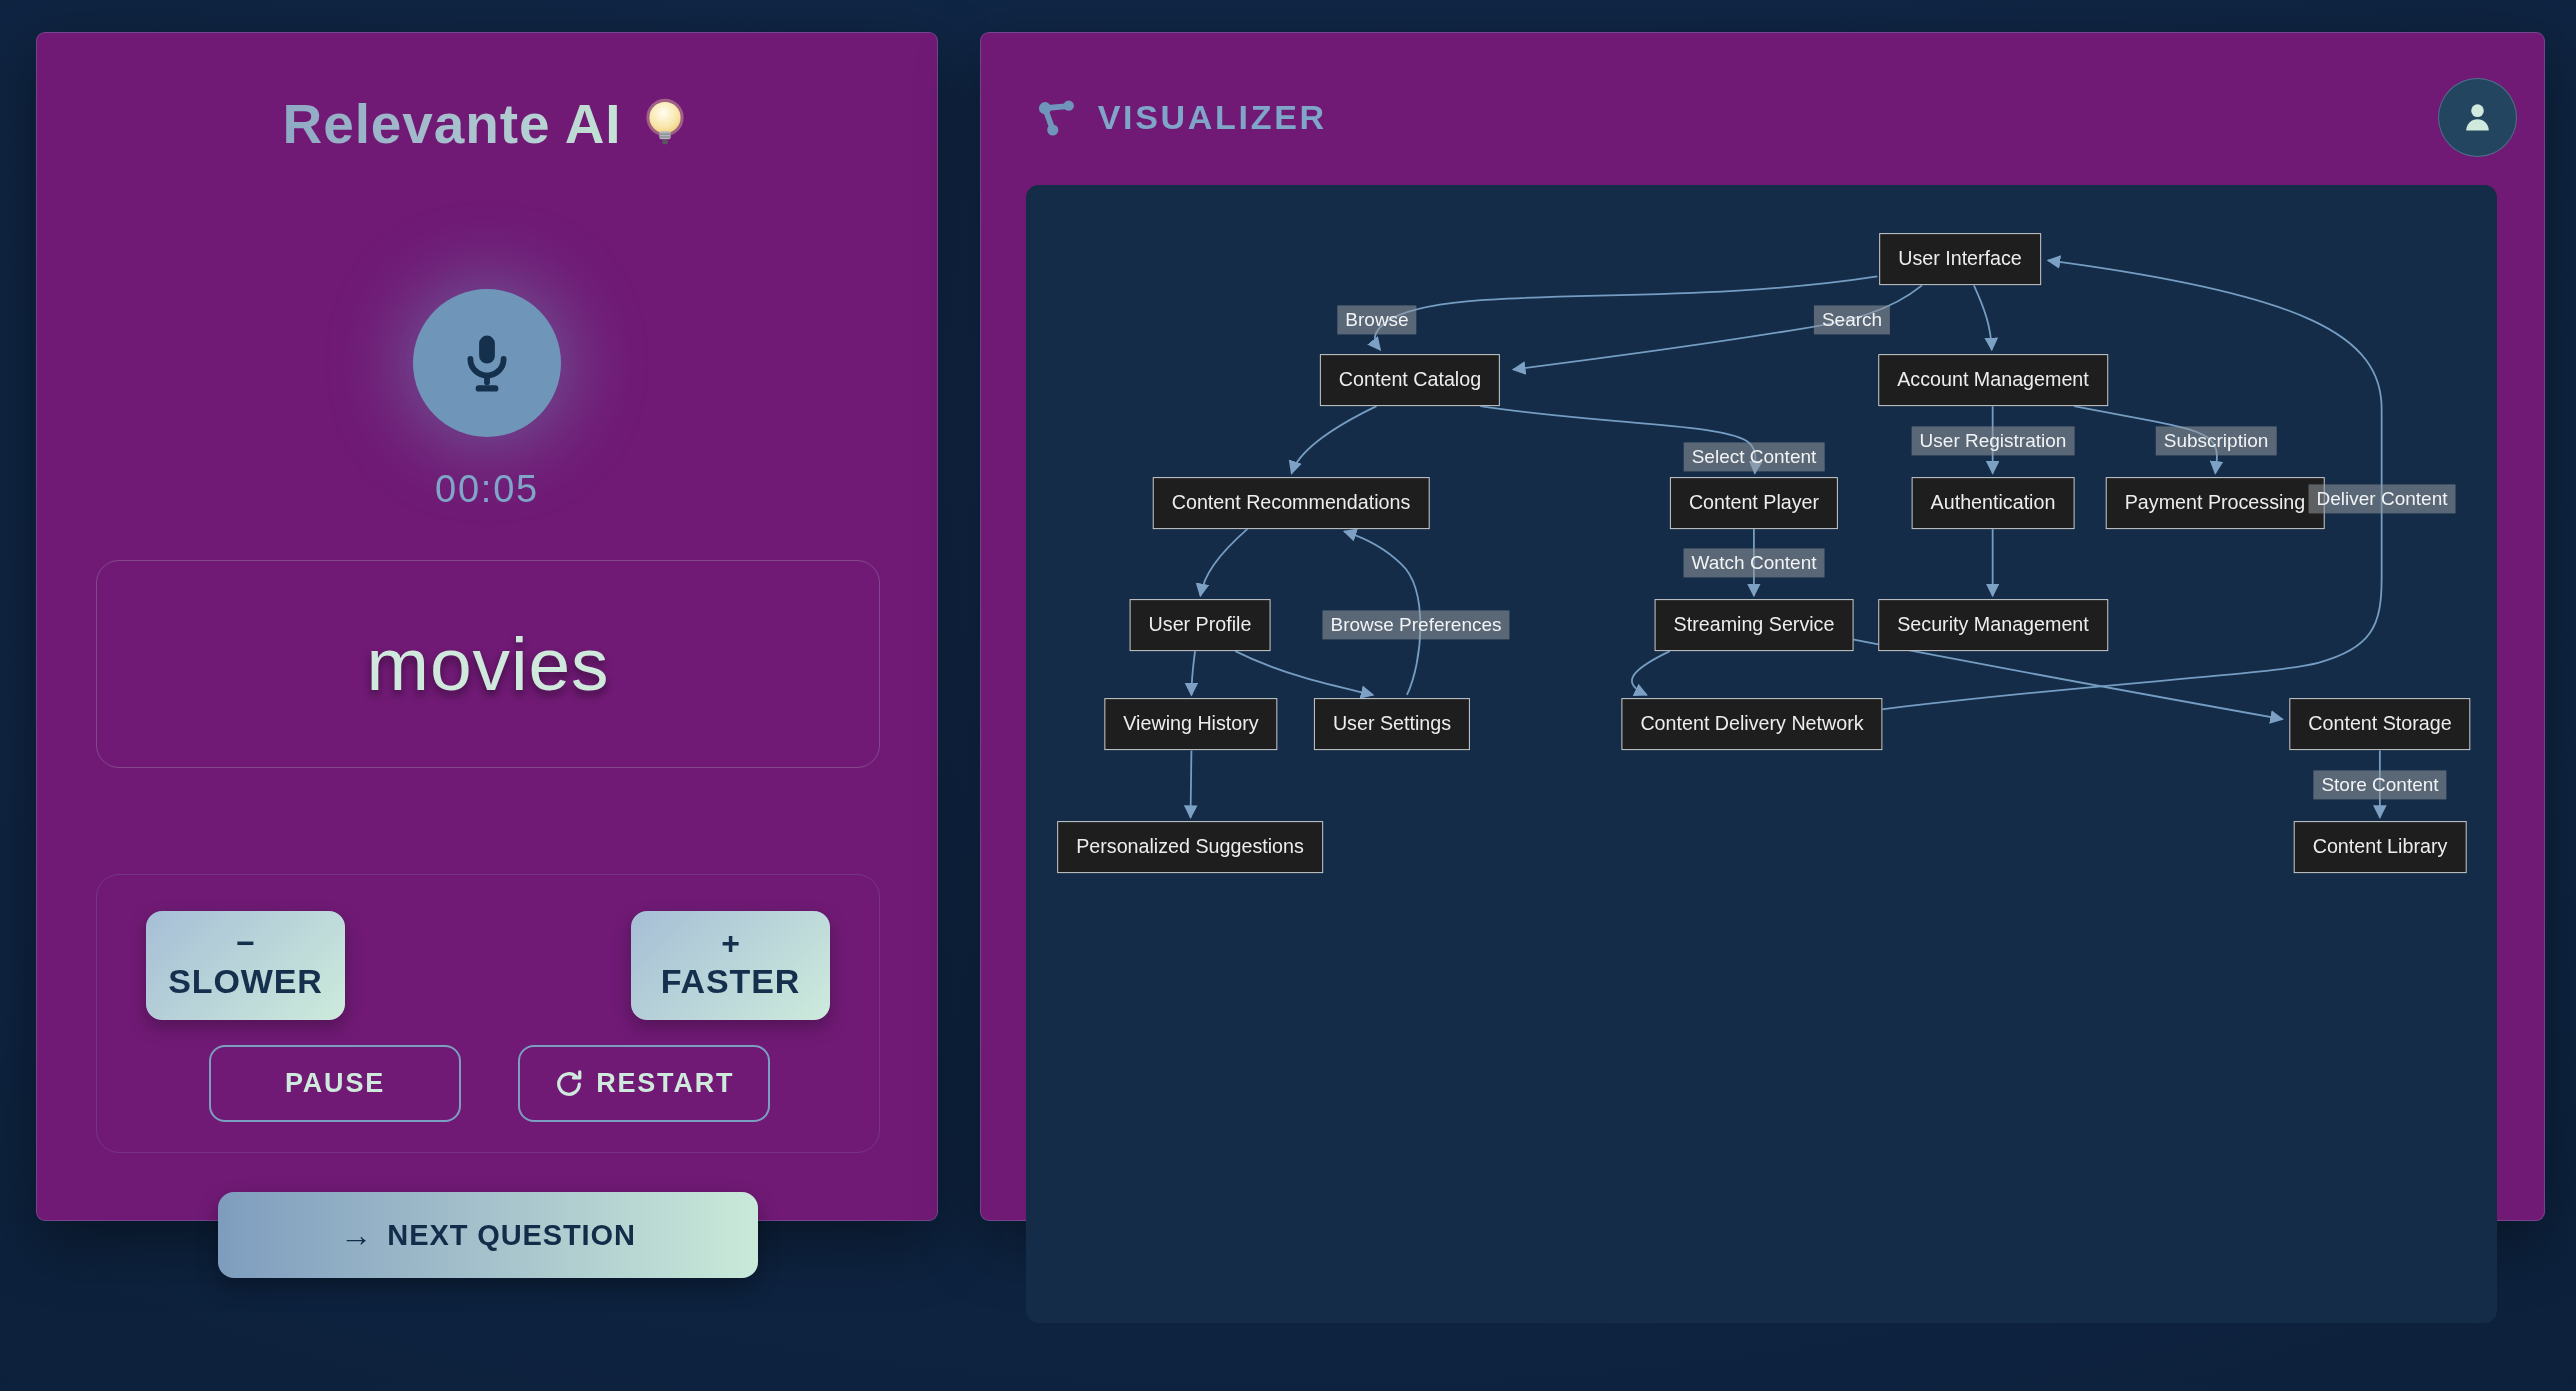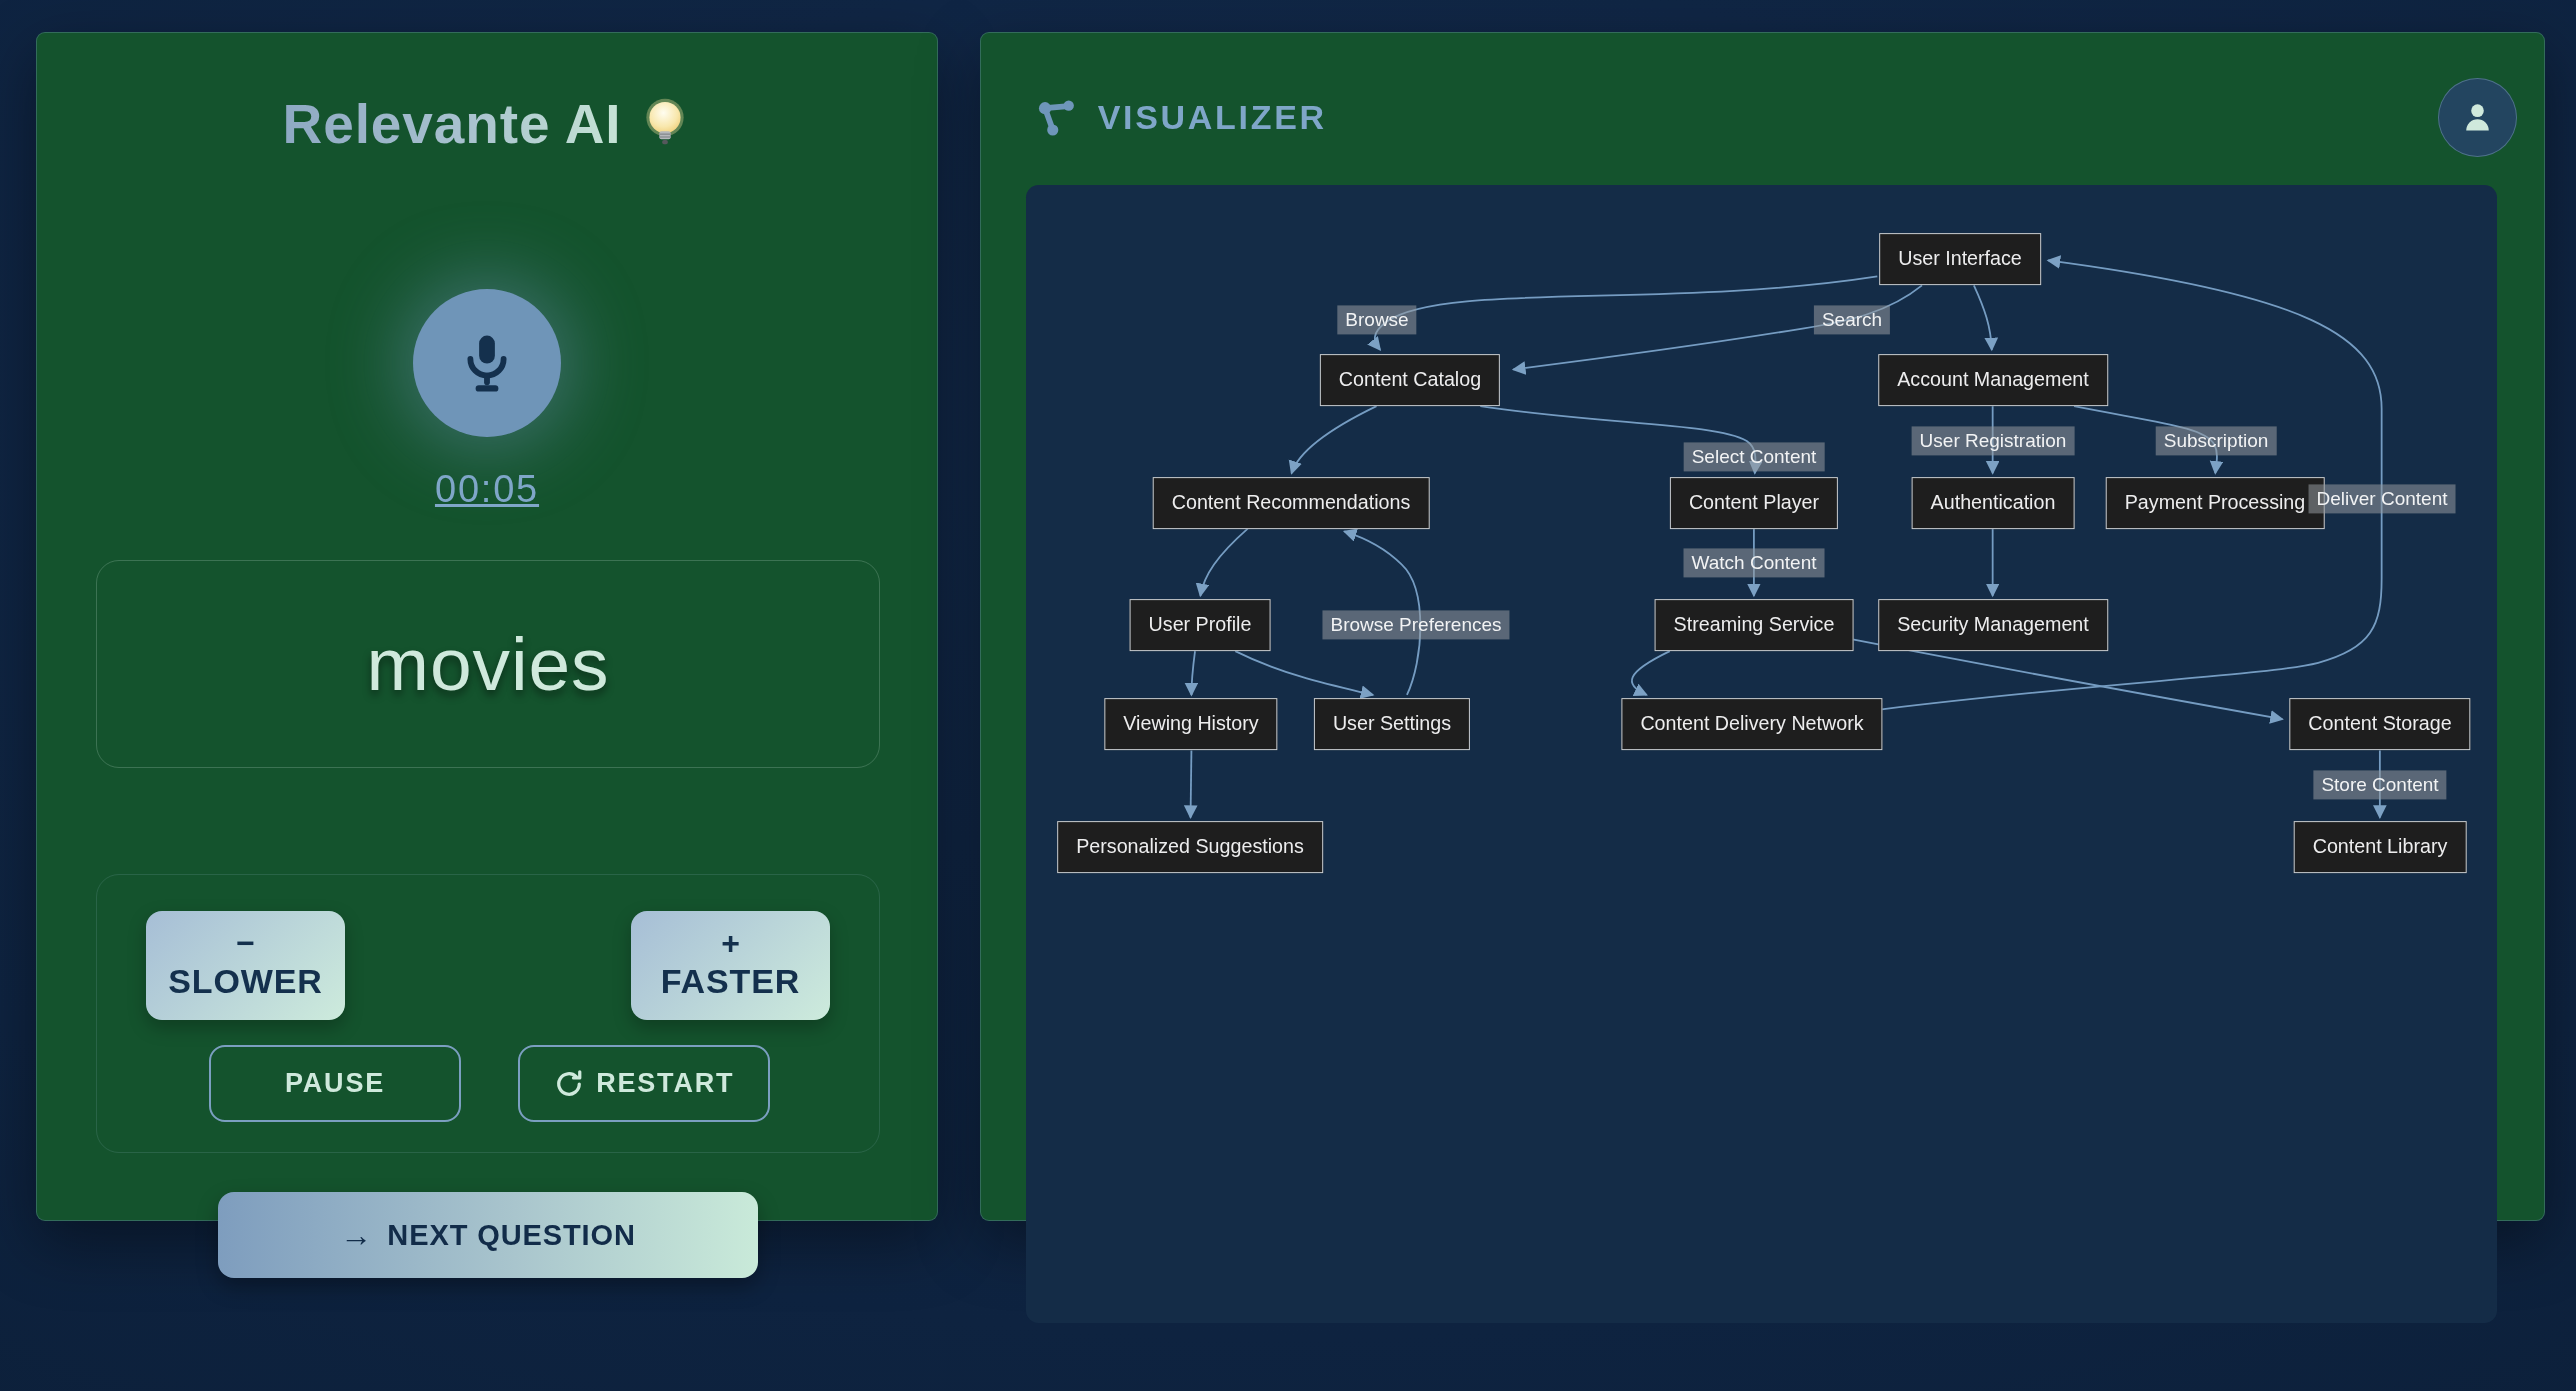--- a/index.html
+++ b/index.html
@@ -4,21 +4,21 @@
 <style>
   * { margin:0; padding:0; box-sizing:border-box; }
   html,body { width:2576px; height:1392px; overflow:hidden; }
   body {
     font-family:"Liberation Sans", sans-serif;
     background:radial-gradient(120% 120% at 50% 30%, #12294a 0%, #0e2340 55%, #0a1c33 100%);
     position:relative;
   }
   .panel {
     position:absolute; top:32px; height:1189px;
-    background:#14532d;
+    background:#701a75;
     border:1.8px solid rgba(127,166,200,0.30);
     border-radius:9px;
     box-shadow:0 21.5px 63px rgba(0,0,0,0.40);
   }
   .panel.left  { left:36px;   width:902px; }
   .panel.right { left:980px; width:1565px; }
 
   
   .title-row { position:absolute; top:59px; left:0; width:100%;
     display:flex; align-items:center; justify-content:center; gap:18px; }
@@ -30,21 +30,21 @@
   }
   .mic-circle {
     position:absolute; top:256px; left:50%; transform:translateX(-50%);
     width:148px; height:148px; border-radius:50%;
     background:#6f95b8; border:none; cursor:pointer;
     display:flex; align-items:center; justify-content:center;
     box-shadow:0 0 72px 12.5px rgba(111,149,184,0.45);
   }
   .timer {
     position:absolute; top:435px; left:0; width:100%;
-    text-align:center; font-size:38px; color:#7fa6c8; letter-spacing:1.8px;text-decoration:underline;
+    text-align:center; font-size:38px; color:#7fa6c8; letter-spacing:1.8px;
   }
   .word-card {
     position:absolute; top:527px; left:59px; width:784px; height:208px;
     border:1.8px solid rgba(207,233,220,0.22); border-radius:23px;
     display:flex; align-items:center; justify-content:center;
   }
   .word {
     font-size:75px; color:#cfe9dc; letter-spacing:0.9px;
     text-shadow:0 5.4px 9px rgba(0,0,0,0.45);
   }

